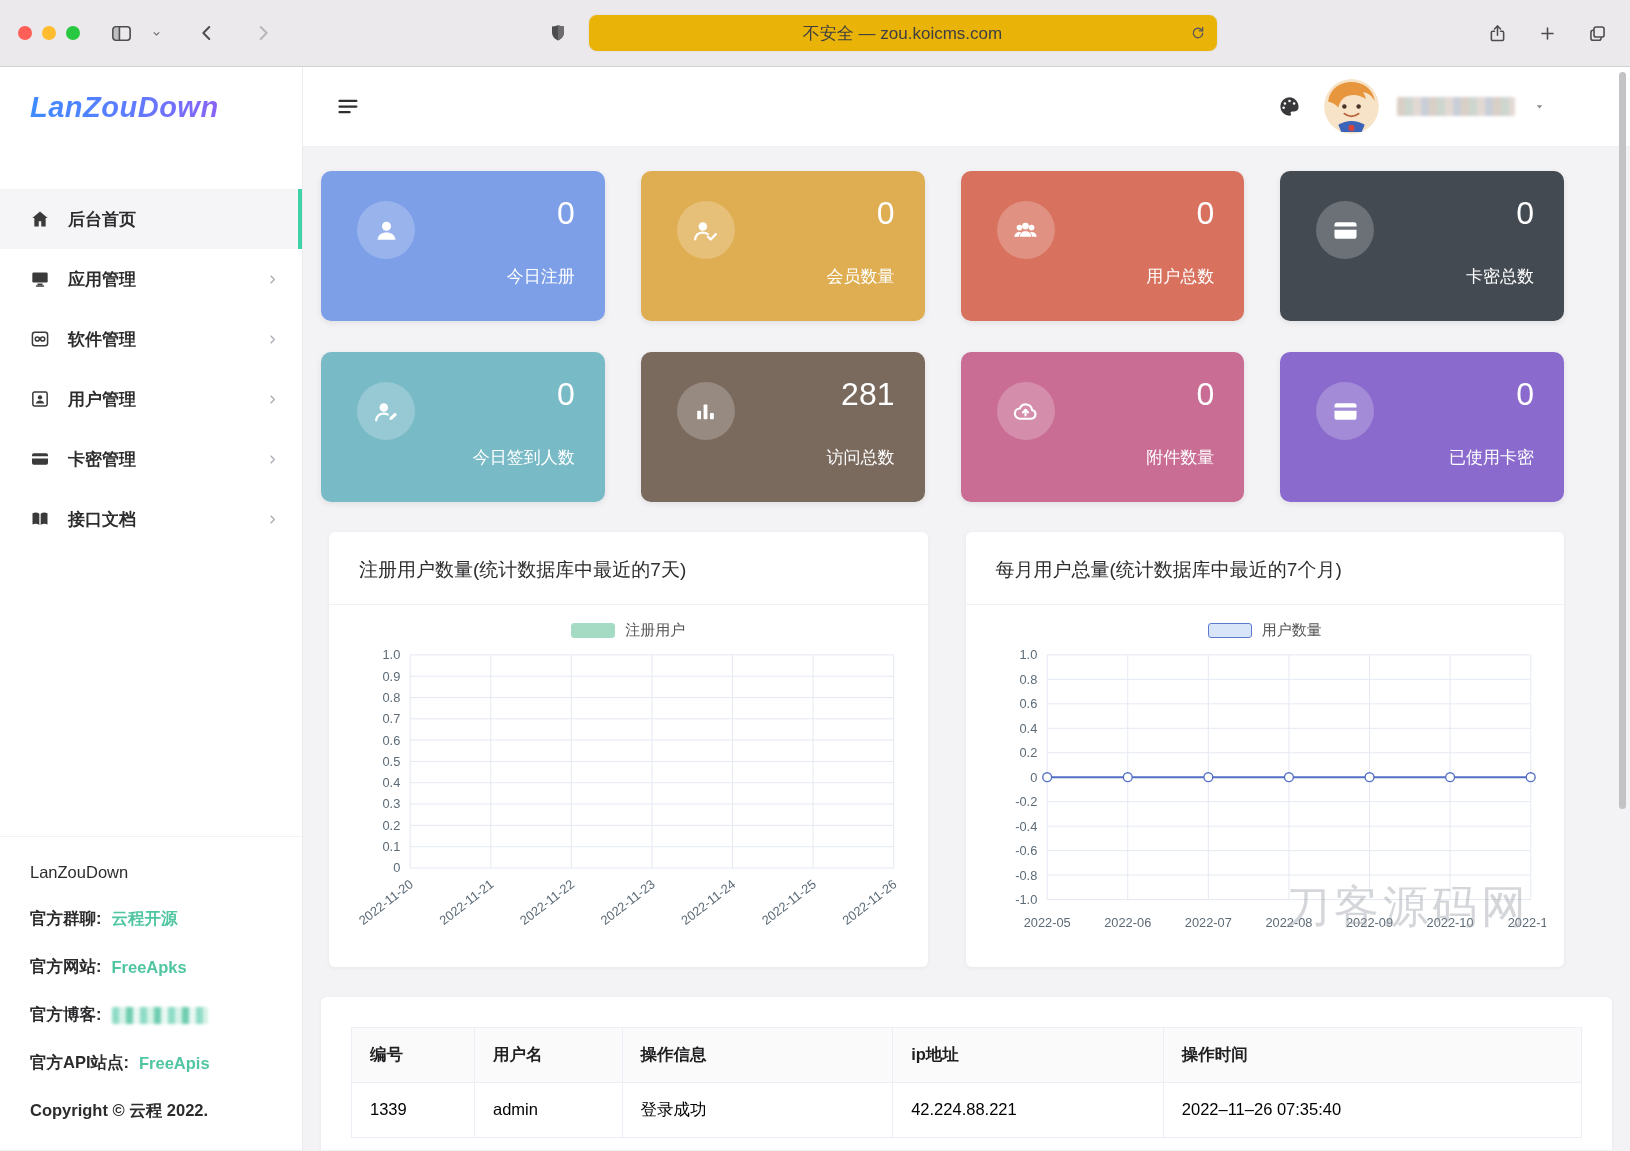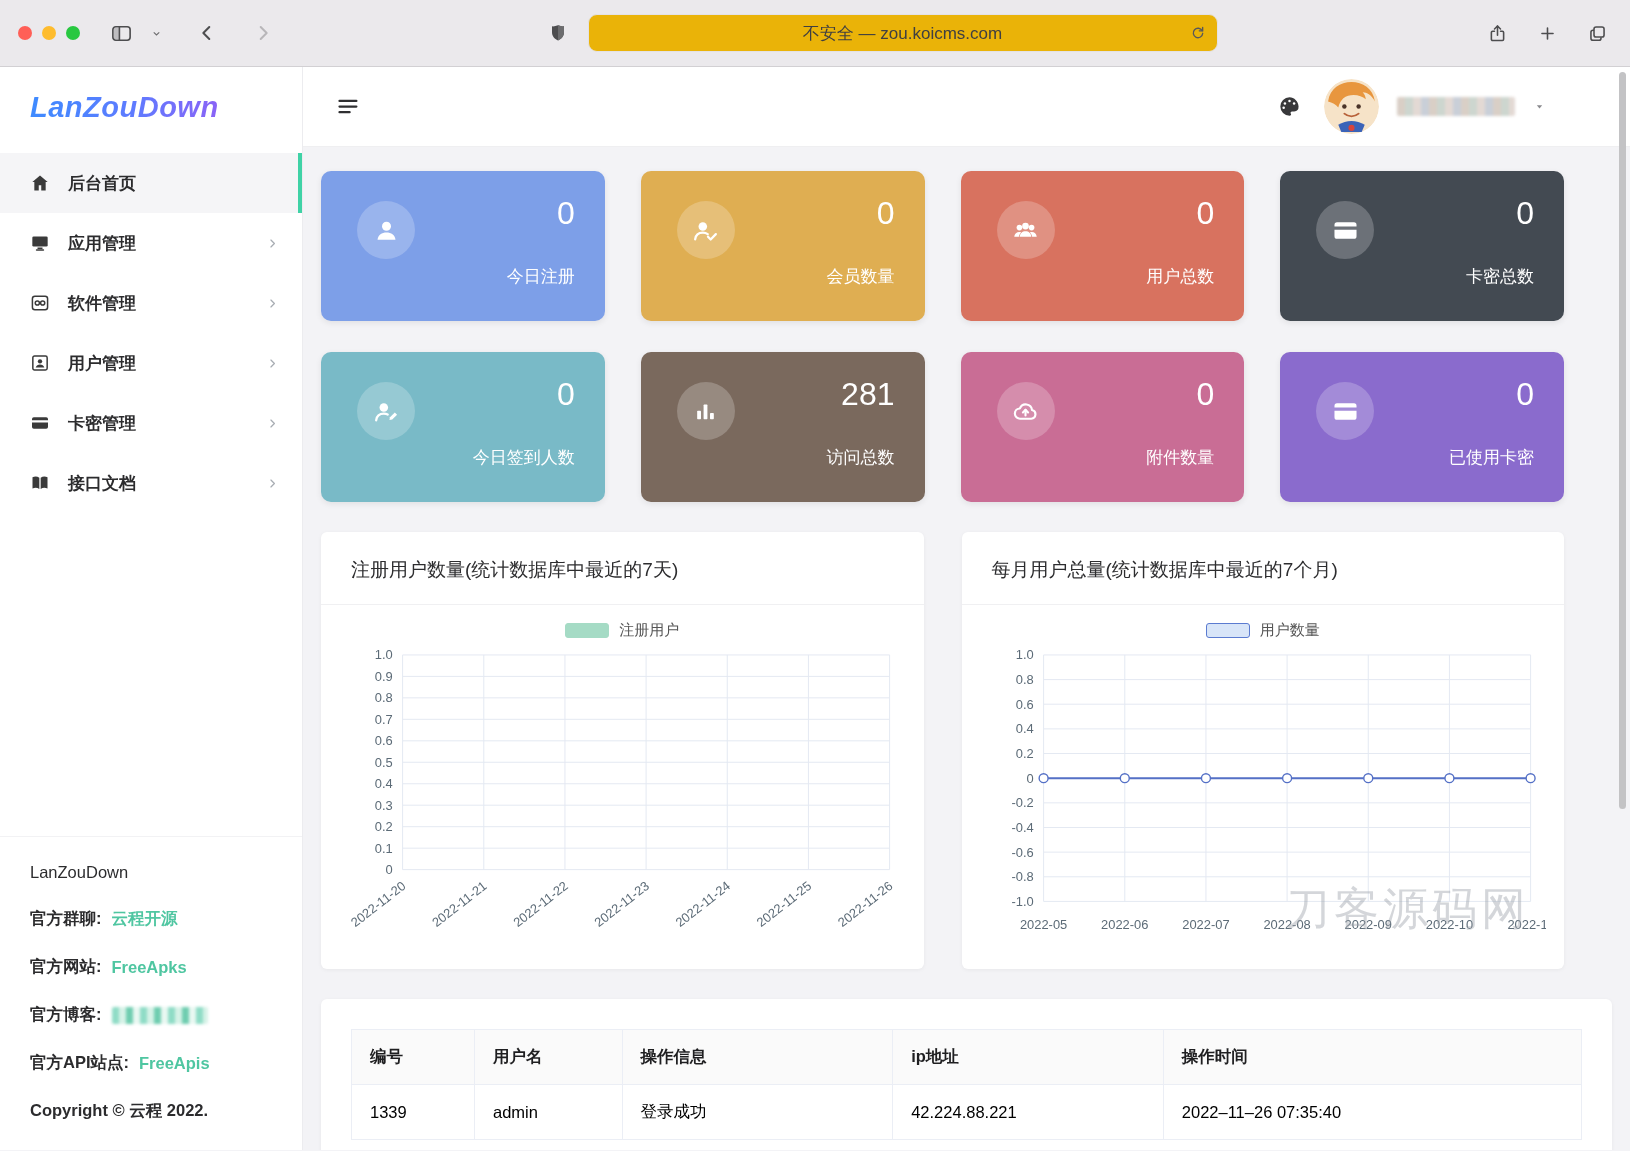--- a/index.html
+++ b/index.html
@@ -15,21 +15,21 @@
   .gap-lg { margin-left:16px; }
   .chrome-center { flex:1; display:flex; align-items:center; justify-content:center; gap:16px; }
   .url-field { position:relative; width:630px; height:38px; background:#eab308; border:1px solid #e4e2e5; border-radius:9px; display:flex; align-items:center; justify-content:center; font-size:17px; color:#3f3f42; }
   .url-refresh { position:absolute; right:10px; top:9px; }
   .chrome-right { display:flex; align-items:center; gap:22px; }
 
   
   .app { display:flex; height:1083px; }
 
   
-  .sidebar { width:303px; background:#fff; border-right:1px solid #ececef; display:flex; flex-direction:column; }
+  .sidebar { width:303px; background:#fff; border-right:1px solid #ececef; display:flex; flex-direction:column;gap:36px; }
   .logo { height:80px; display:flex; align-items:center; padding-left:30px; }
   .logo-text { font-size:29px; font-weight:800; font-style:italic; letter-spacing:.5px;
     background:linear-gradient(90deg,#3e8bff 0%,#5f7bff 55%,#8a63f6 100%);
     -webkit-background-clip:text; background-clip:text; color:transparent; }
   .menu { padding-top:6px; }
   .menu-item { position:relative; height:60px; display:flex; align-items:center; gap:18px; padding:0 22px 0 30px; font-size:17px; font-weight:600; color:#2c2c2e; cursor:pointer; }
   .menu-item.active { background:#f5f5f7; }
   .menu-item.active::after { content:""; position:absolute; right:0; top:0; bottom:0; width:4px; background:#3fd2a6; }
   .mi svg { width:20px; height:20px; }
   .mi-chev { margin-left:auto; }
@@ -61,21 +61,21 @@
 
   
   .stats-grid { display:grid; grid-template-columns:repeat(4,1fr); gap:31px 36px; margin-bottom:30px; }
   .stat-card { position:relative; height:150px; border-radius:10px; color:#fff; box-shadow:0 2px 6px rgba(0,0,0,.08); }
   .stat-icon { position:absolute; left:36px; top:30px; width:58px; height:58px; border-radius:50%; background:rgba(255,255,255,.22); display:flex; align-items:center; justify-content:center; }
   .stat-icon svg { width:27px; height:27px; }
   .stat-value { position:absolute; right:30px; top:24px; font-size:32px; font-weight:500; }
   .stat-label { position:absolute; right:30px; top:94px; font-size:17px; }
 
   
-  .charts-row { display:grid; grid-template-columns:1fr 1fr; gap:38px; margin-bottom:30px; }
+  .charts-row { display:grid; grid-template-columns:1fr 1fr; gap:38px; margin-bottom:30px;margin-left:8px; }
   .panel { background:#fff; border-radius:6px; box-shadow:0 1px 4px rgba(0,0,0,.05); }
   .panel-title { font-size:19px; color:#2d2d2f; padding:25px 30px 21px; border-bottom:1px solid #f0f0f2; }
   .panel-body { position:relative; padding:12px 18px 16px; }
   .chart-legend { display:flex; align-items:center; justify-content:center; gap:10px; height:26px; margin-bottom:2px; font-size:15px; color:#555; cursor:pointer; }
   .legend-swatch { width:44px; height:15px; border-radius:3px; border:1px solid transparent; }
   .chart-svg { width:100%; height:auto; font-family:inherit; }
   .watermark { position:absolute; right:34px; bottom:30px; font-size:45px; color:#9aa0a8; opacity:.42; letter-spacing:4px; white-space:nowrap; pointer-events:none; }
 
   
   .table-panel { margin-right:-48px; padding:30px; }

